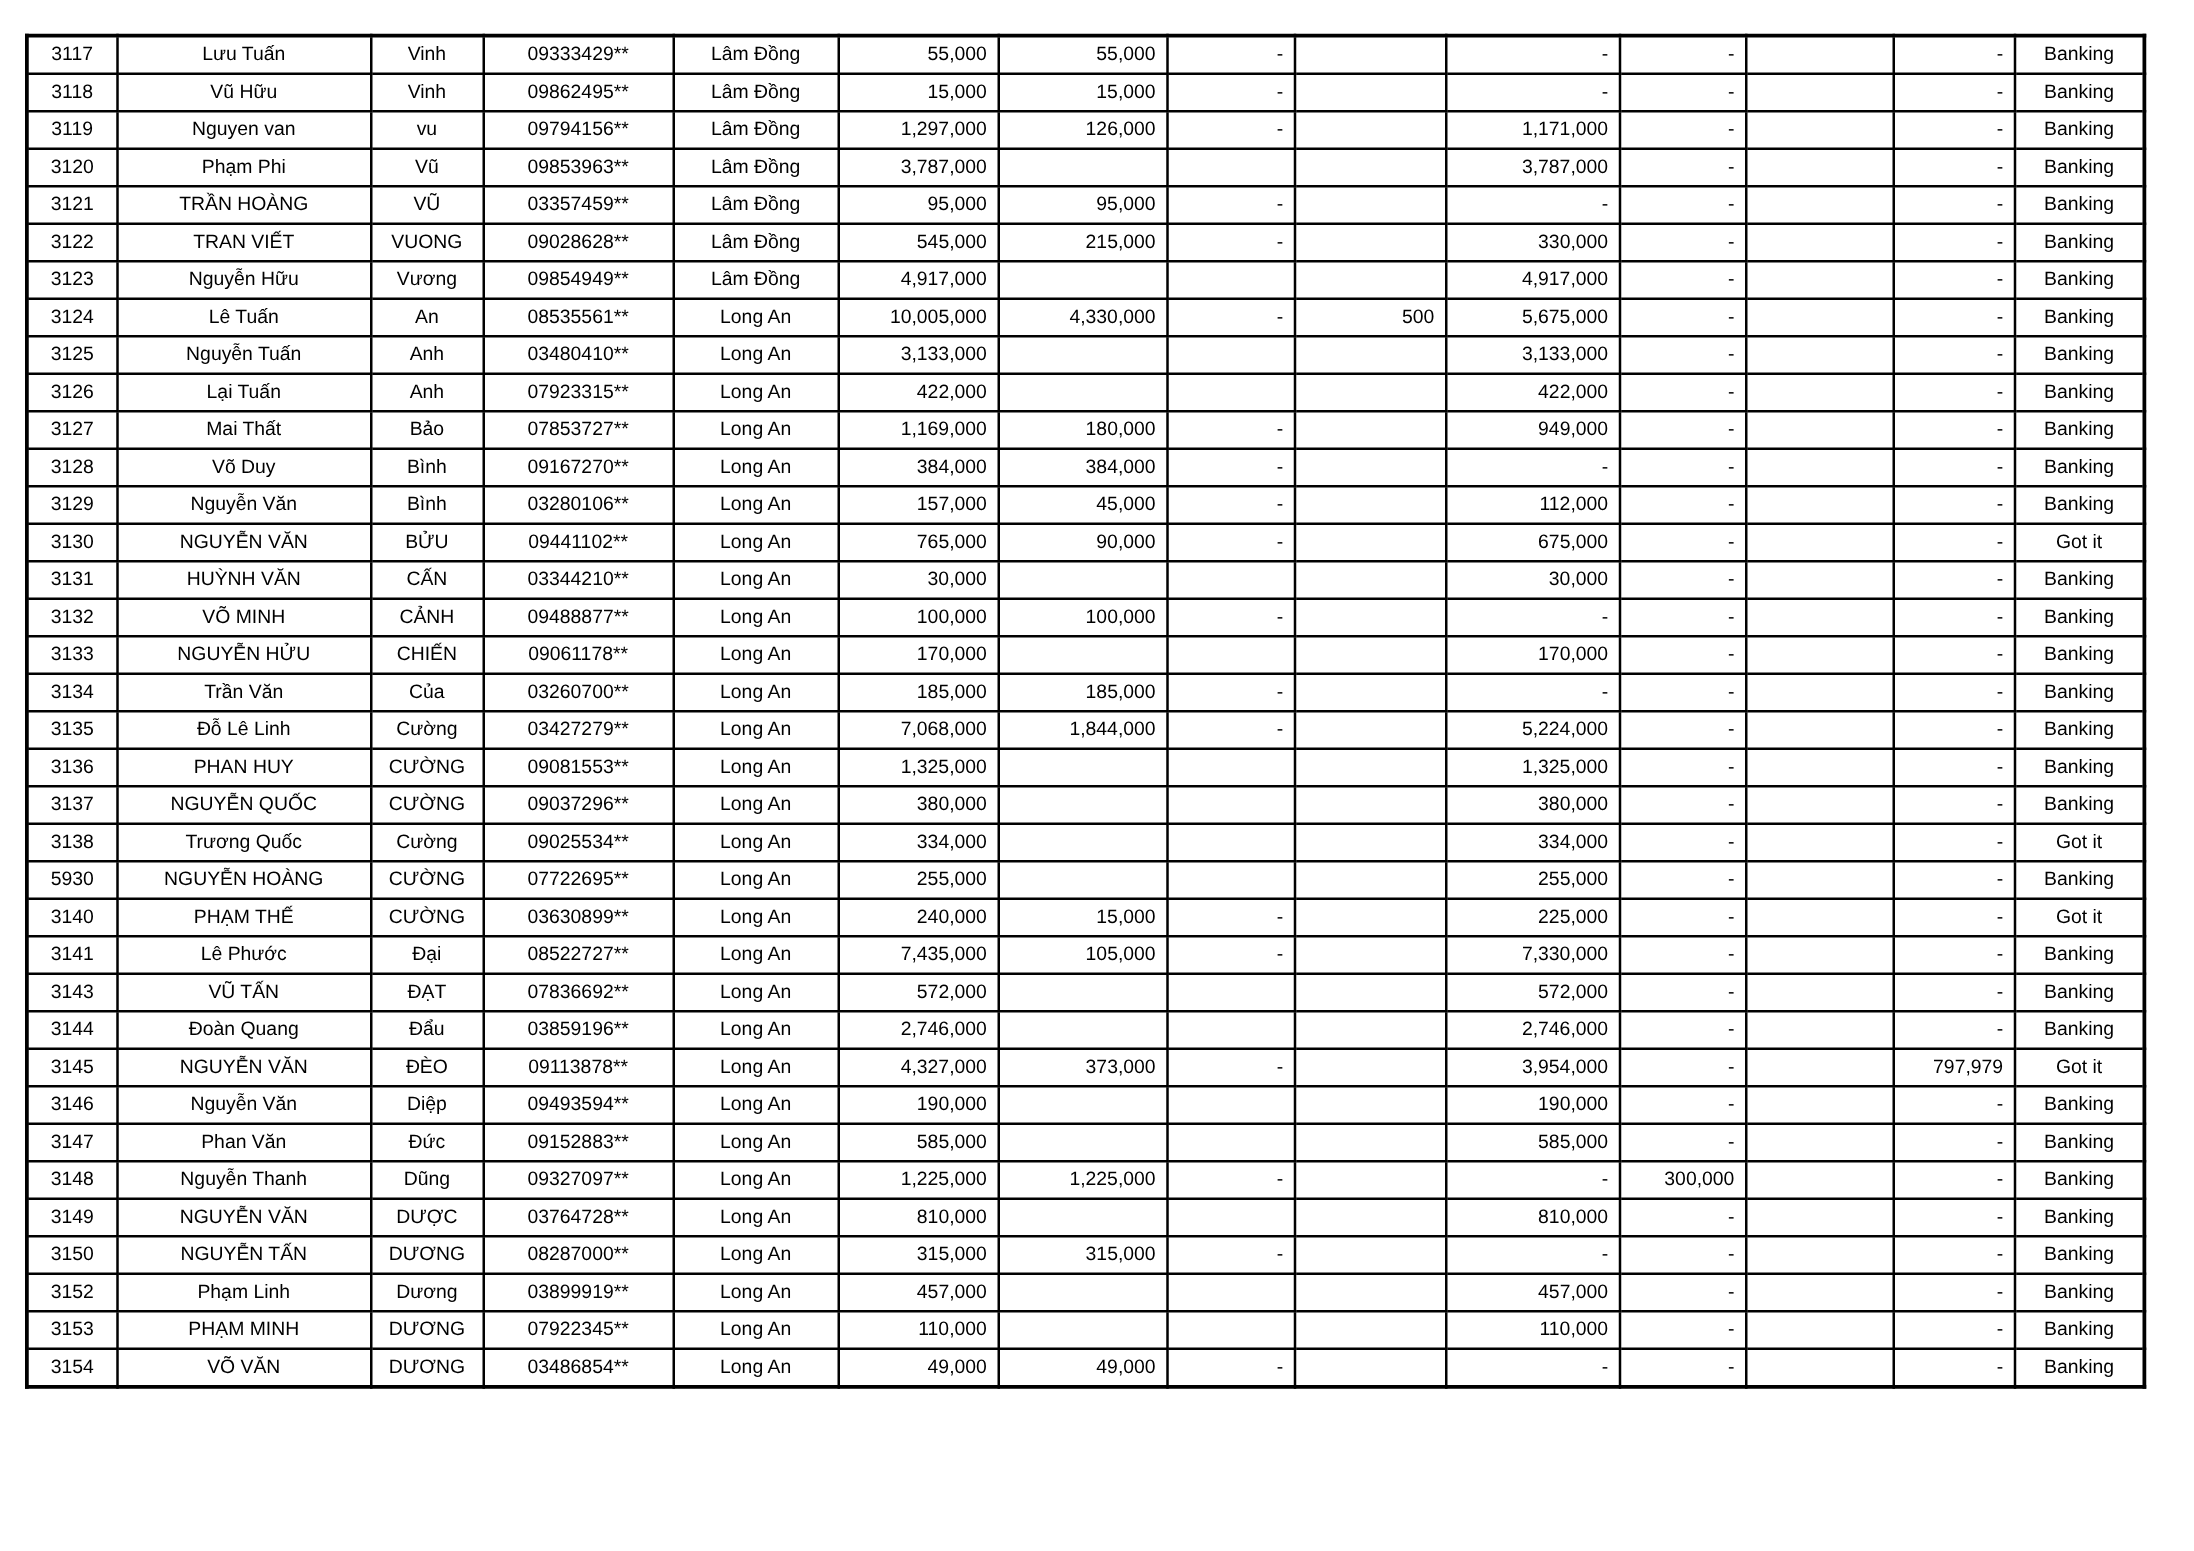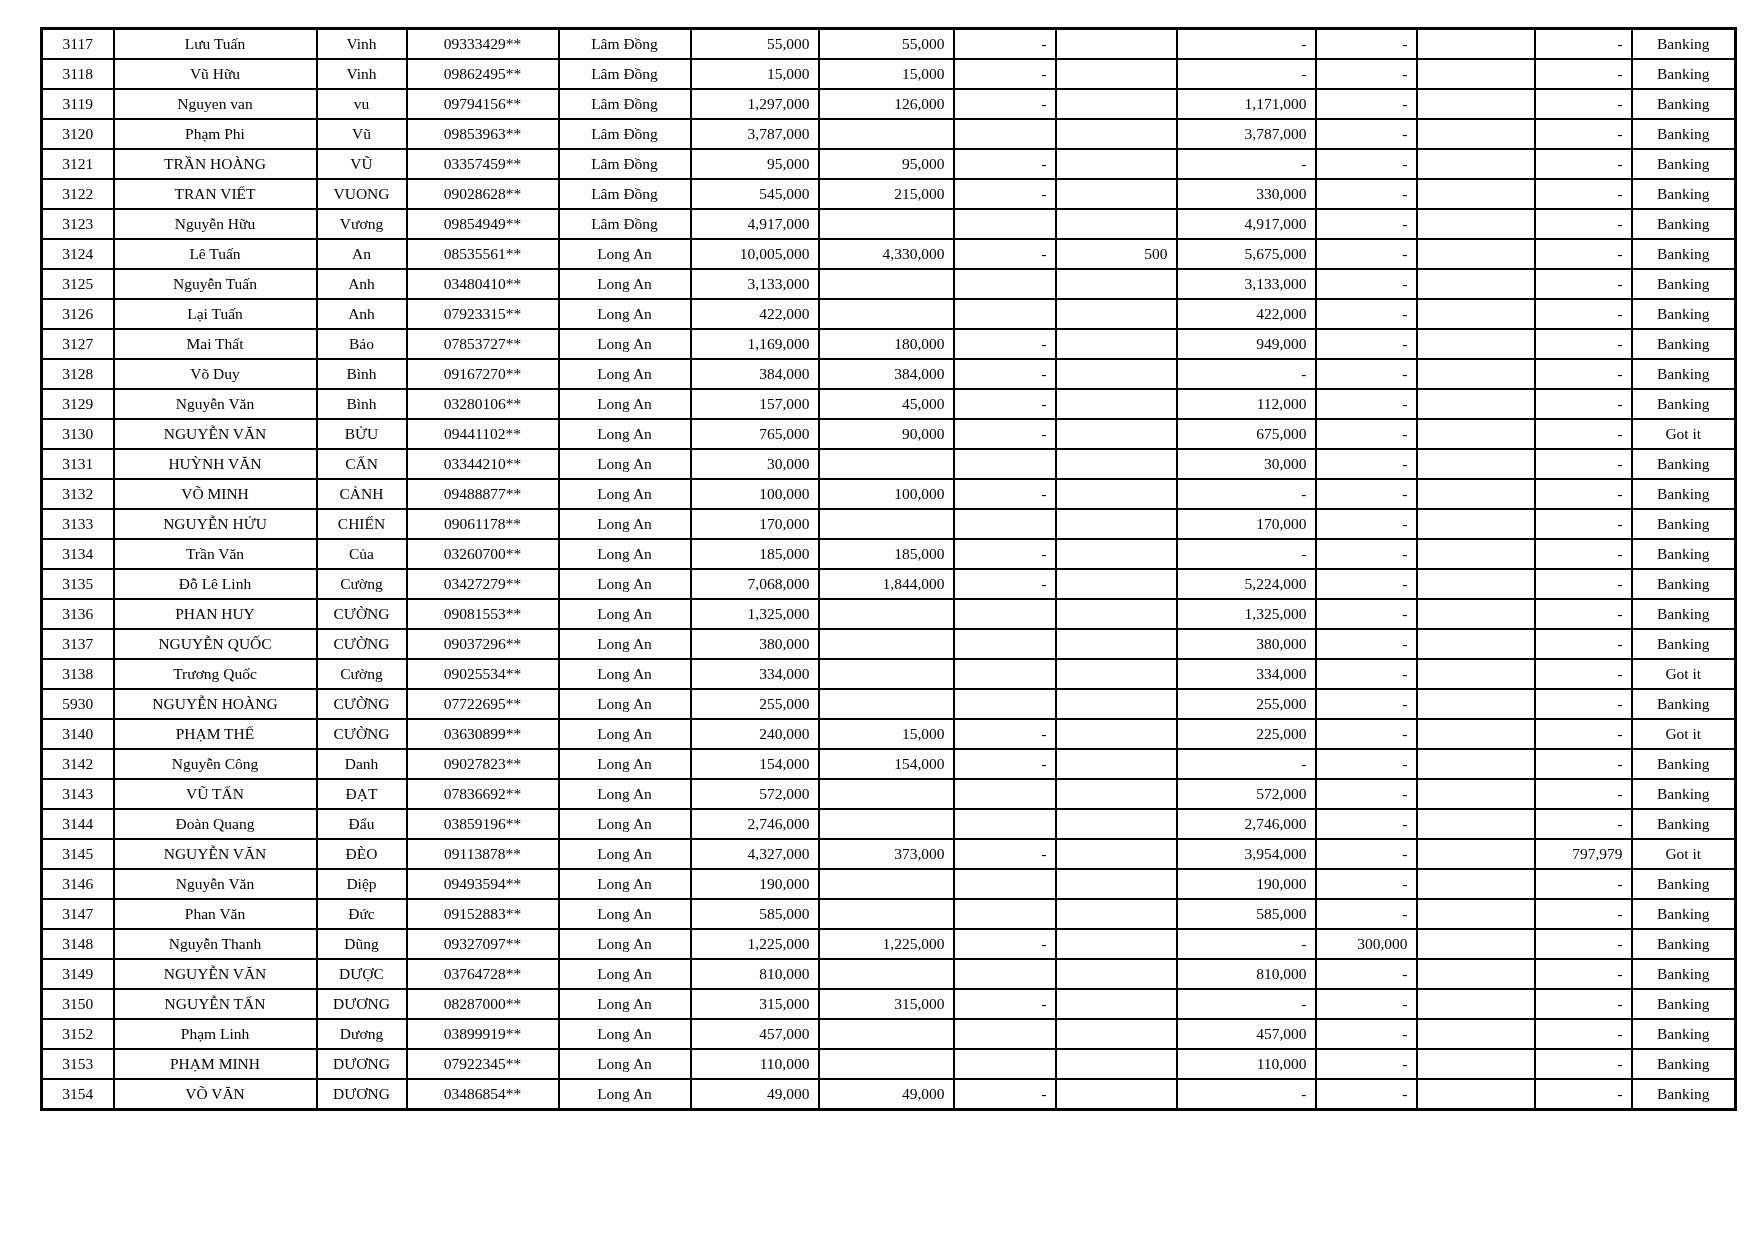--- a/index.html
+++ b/index.html
@@ -2,25 +2,24 @@
 <html><head>
 <meta charset="utf-8">
 <style>
   html,body{margin:0;padding:0;background:#ffffff;}
   body{
     width:1755px;height:1241px;overflow:hidden;
     font-family:"Liberation Sans",sans-serif;color:#000;
   }
   .sheet{position:relative;width:1755px;height:1241px;background:#fff;}
   table.grid{
-    position:absolute;left:40px;top:27px;
+    position:absolute;left:20px;top:27px;
     width:1694px;
     border-collapse:collapse;table-layout:fixed;
     border:3px solid #000;
-    font-family:Liberation Serif, serif;
   }
   table.grid td{
     border:2px solid #000;
     height:28px;
     padding:0 8px;
     font-size:15.5px;
     line-height:28px;
     white-space:nowrap;
     overflow:hidden;
     background:#fff;
@@ -430,30 +429,30 @@
           <td class="r">15,000</td>
           <td class="r dash">-</td>
           <td class="r"></td>
           <td class="r">225,000</td>
           <td class="r dash">-</td>
           <td class="r"></td>
           <td class="r dash">-</td>
           <td class="c">Got it</td>
         </tr>
         <tr>
-          <td class="c idcell">3142</td>
-          <td class="c">Nguyễn Công</td>
-          <td class="c">Danh</td>
-          <td class="c">09027823**</td>
-          <td class="c">Long An</td>
-          <td class="r">154,000</td>
-          <td class="r">154,000</td>
-          <td class="r dash">-</td>
-          <td class="r"></td>
-          <td class="r dash">-</td>
+          <td class="c idcell">3141</td>
+          <td class="c">Lê Phước</td>
+          <td class="c">Đại</td>
+          <td class="c">08522727**</td>
+          <td class="c">Long An</td>
+          <td class="r">7,435,000</td>
+          <td class="r">105,000</td>
+          <td class="r dash">-</td>
+          <td class="r"></td>
+          <td class="r">7,330,000</td>
           <td class="r dash">-</td>
           <td class="r"></td>
           <td class="r dash">-</td>
           <td class="c">Banking</td>
         </tr>
         <tr>
           <td class="c idcell">3143</td>
           <td class="c">VŨ TẤN</td>
           <td class="c">ĐẠT</td>
           <td class="c">07836692**</td>

